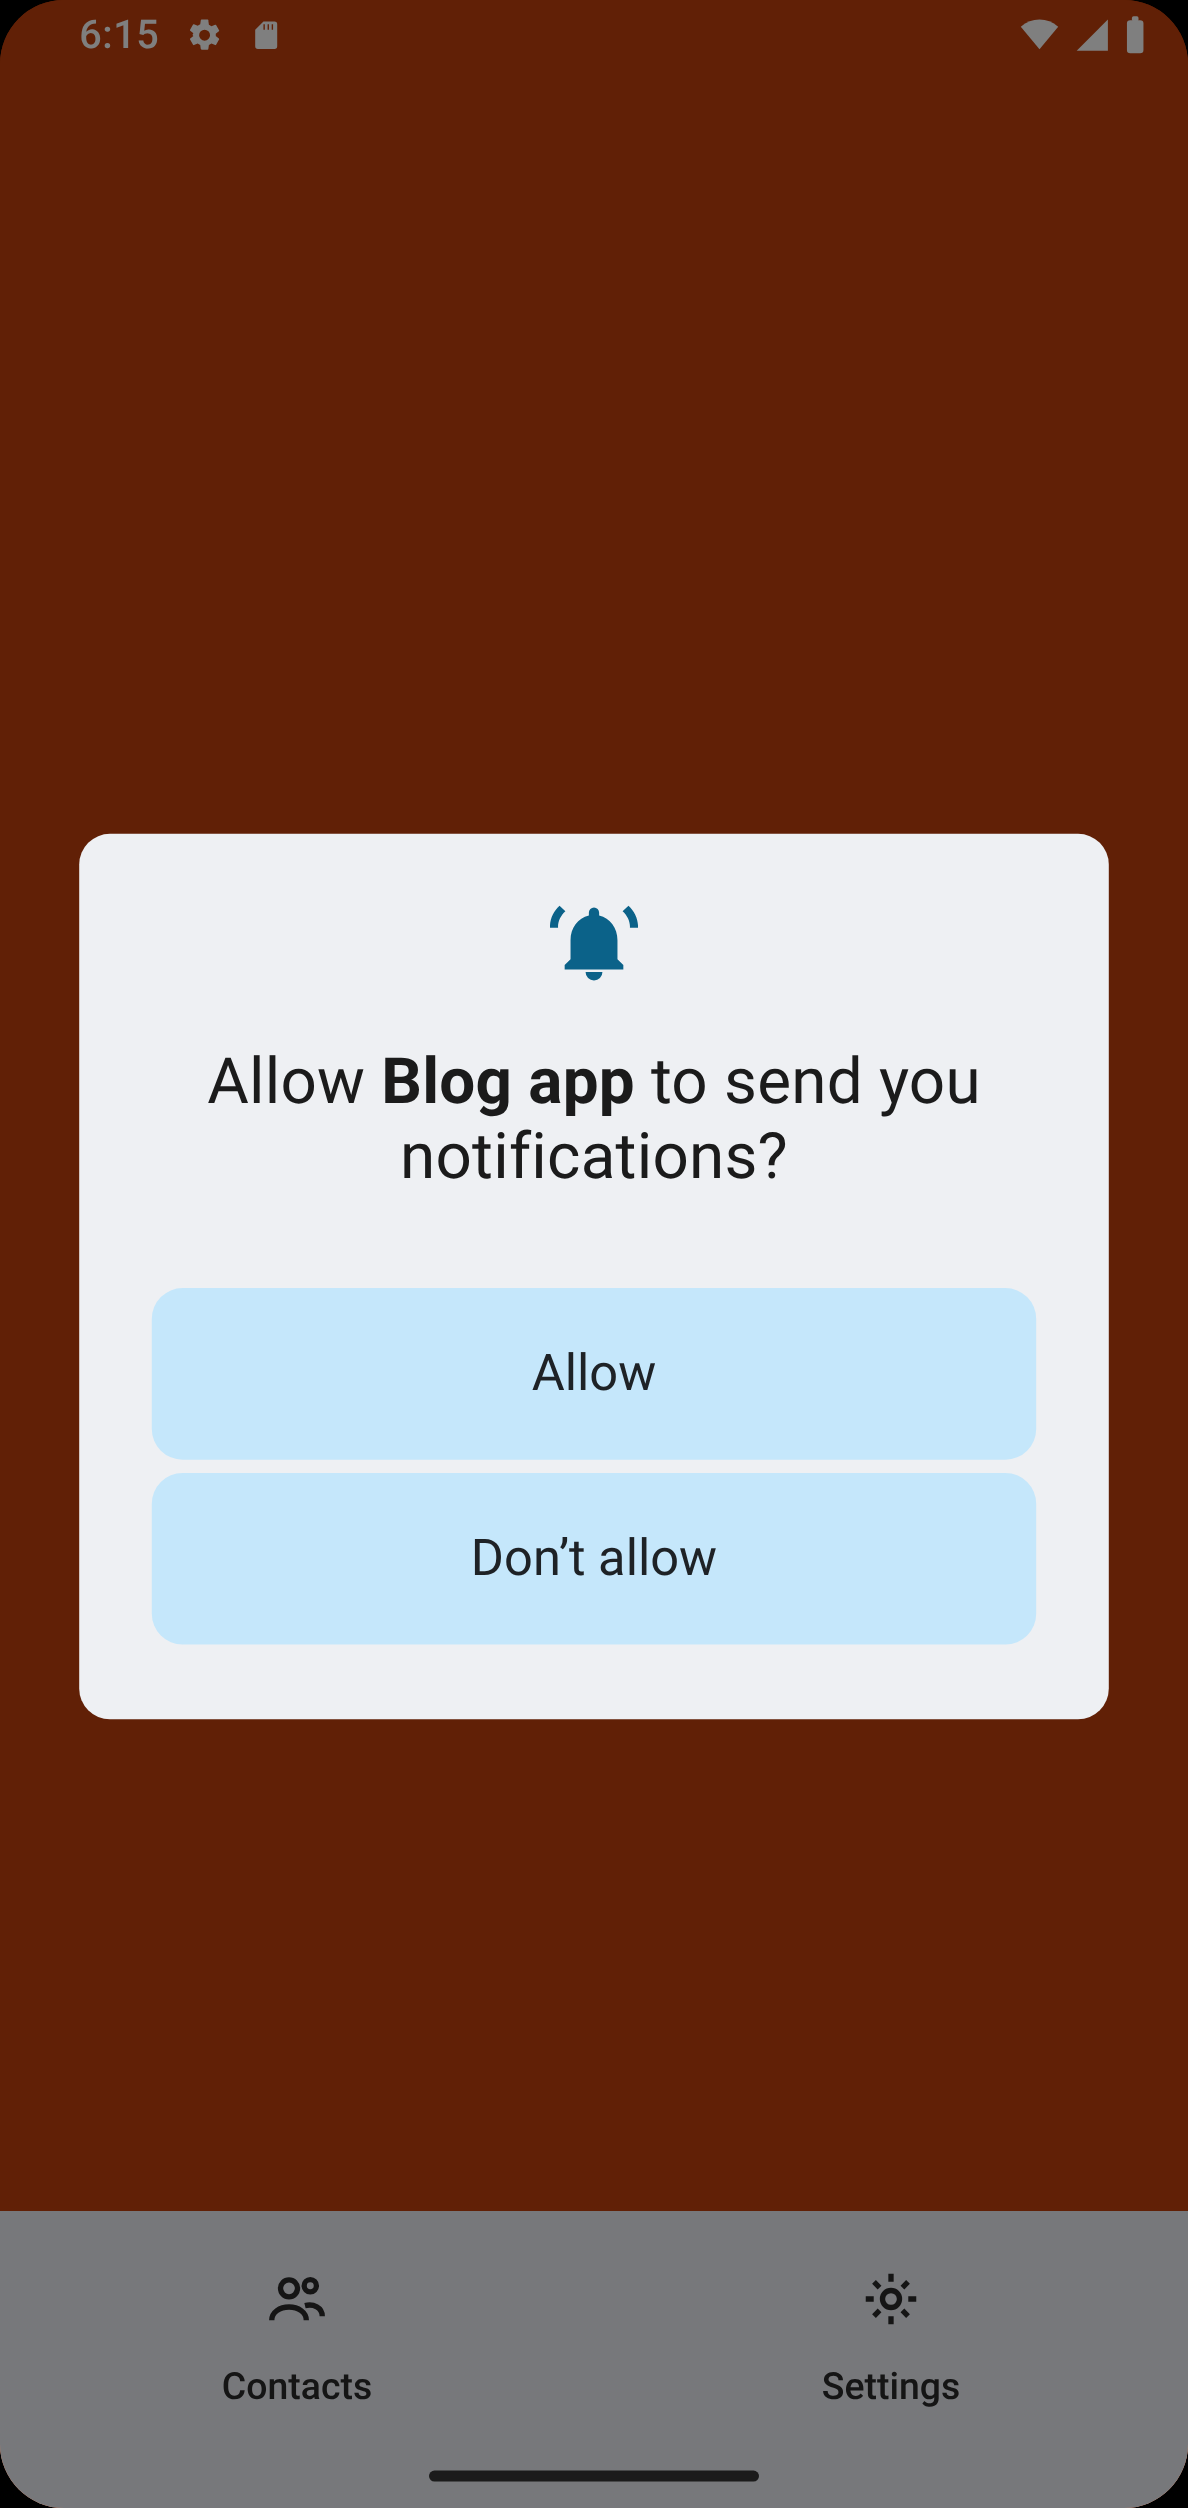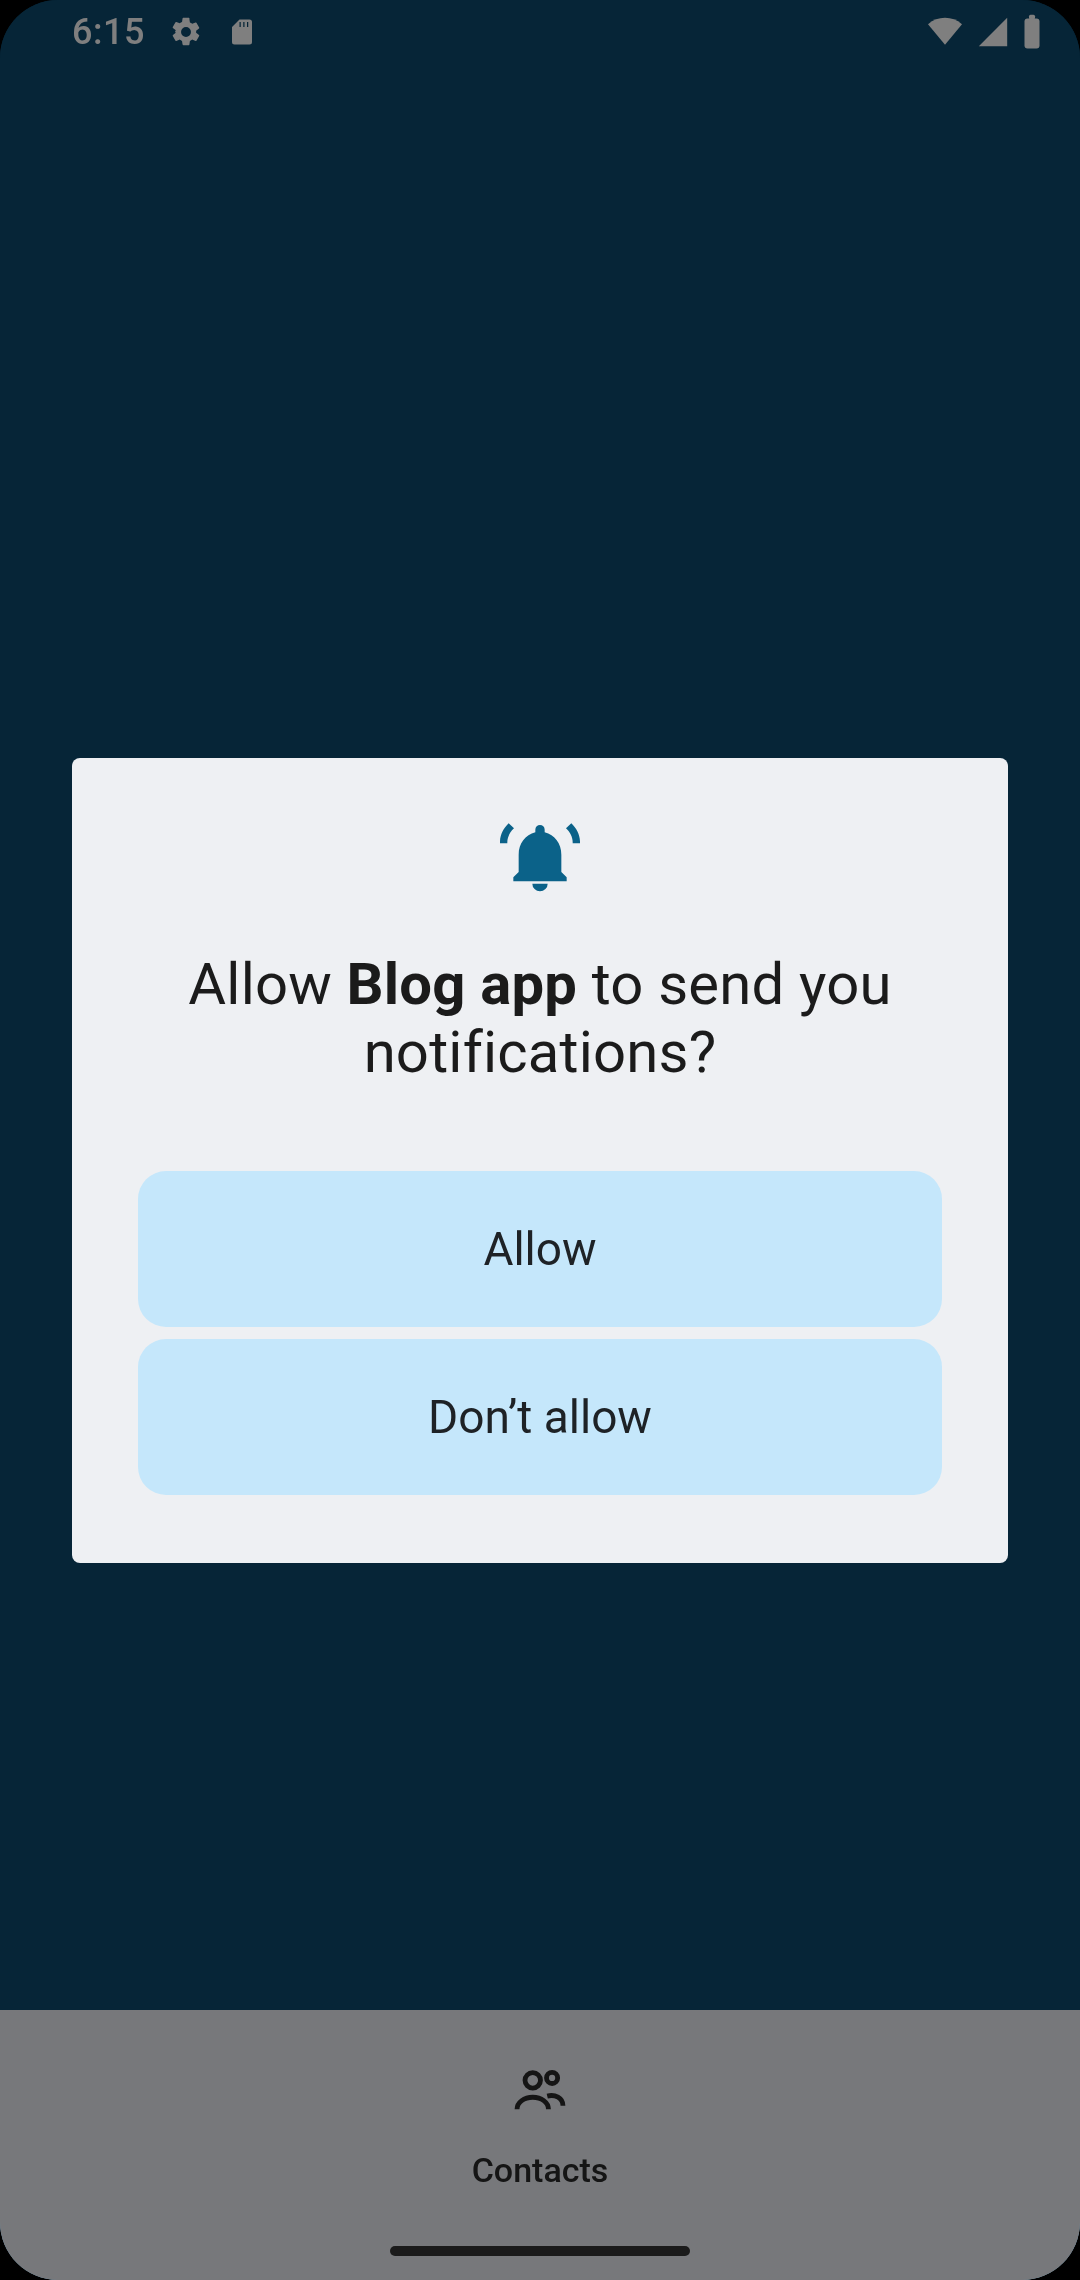--- a/index.html
+++ b/index.html
@@ -60,21 +60,21 @@
       align-items: center;
       justify-content: center;
     }
     
     .app-surface {
       position: absolute;
       left: 0;
       top: 0;
       width: 1080px;
       height: 2280px;
-      background: #0c4a6e;
+      background: #c2410c;
     }
     
     .bottom-nav {
       position: absolute;
       left: 0;
       right: 0;
       bottom: 0;
       height: 270px;
       background: #eef0f6;
       display: flex;
@@ -131,21 +131,21 @@
       background: rgba(0,0,0,0.50);
       z-index: 20;
     }
     
     .dialog {
       position: absolute;
       left: 72px;
       width: 936px;
       top: 758px;
       background: #eef0f3;
-      border-radius: 8px;
+      border-radius: 28px;
       z-index: 30;
       padding: 58px 66px 68px 66px;
       display: flex;
       flex-direction: column;
       align-items: center;
     }
     .dialog-bell {
       margin-top: 2px;
       margin-bottom: 48px;
     }
@@ -200,20 +200,31 @@
               <path d="M2.5 20c0-3 3-5 6.5-5s6.5 2 6.5 5"></path>
               <circle cx="17" cy="7" r="2.3"></circle>
               <path d="M15 14.5c3.2-.8 6.5.7 6.5 4"></path>
             </svg>
           </span>
         </div>
         <span class="nav-label">Contacts</span>
       </div>
 
 
+      <div class="nav-item">
+        <div class="nav-pill">
+          <span class="nav-icon">
+            <svg viewBox="0 0 24 24" fill="none" stroke="#2a2a2a" stroke-width="2">
+              <circle cx="12" cy="12" r="3.2"></circle>
+              <path d="M12 2.5v3M12 18.5v3M21.5 12h-3M5.5 12h-3M18.4 5.6l-2.1 2.1M7.7 16.3l-2.1 2.1M18.4 18.4l-2.1-2.1M7.7 7.7 5.6 5.6"></path>
+            </svg>
+          </span>
+        </div>
+        <span class="nav-label">Settings</span>
+      </div>
     </div>
   </div>
 
   <div class="scrim"></div>
 
   <div class="status-bar">
     <div class="status-left">
       <span class="status-time">6:15</span>
       <span class="sb-icon">
         <svg width="34" height="34" viewBox="0 0 24 24" fill="#ffffff">

